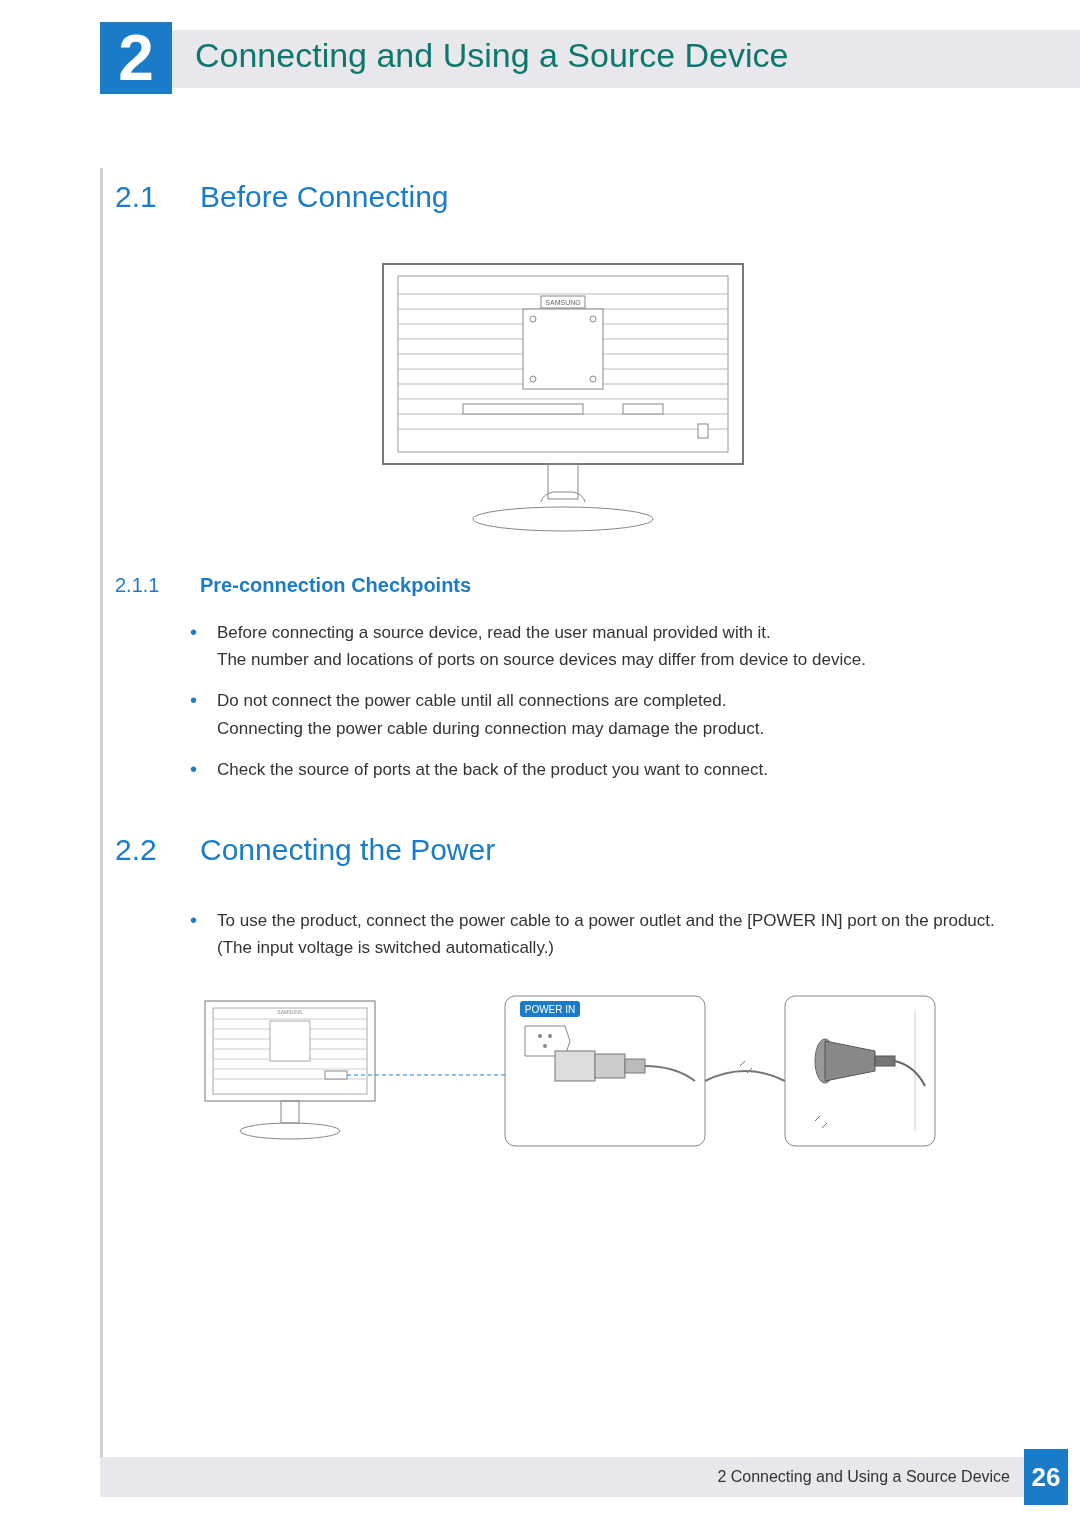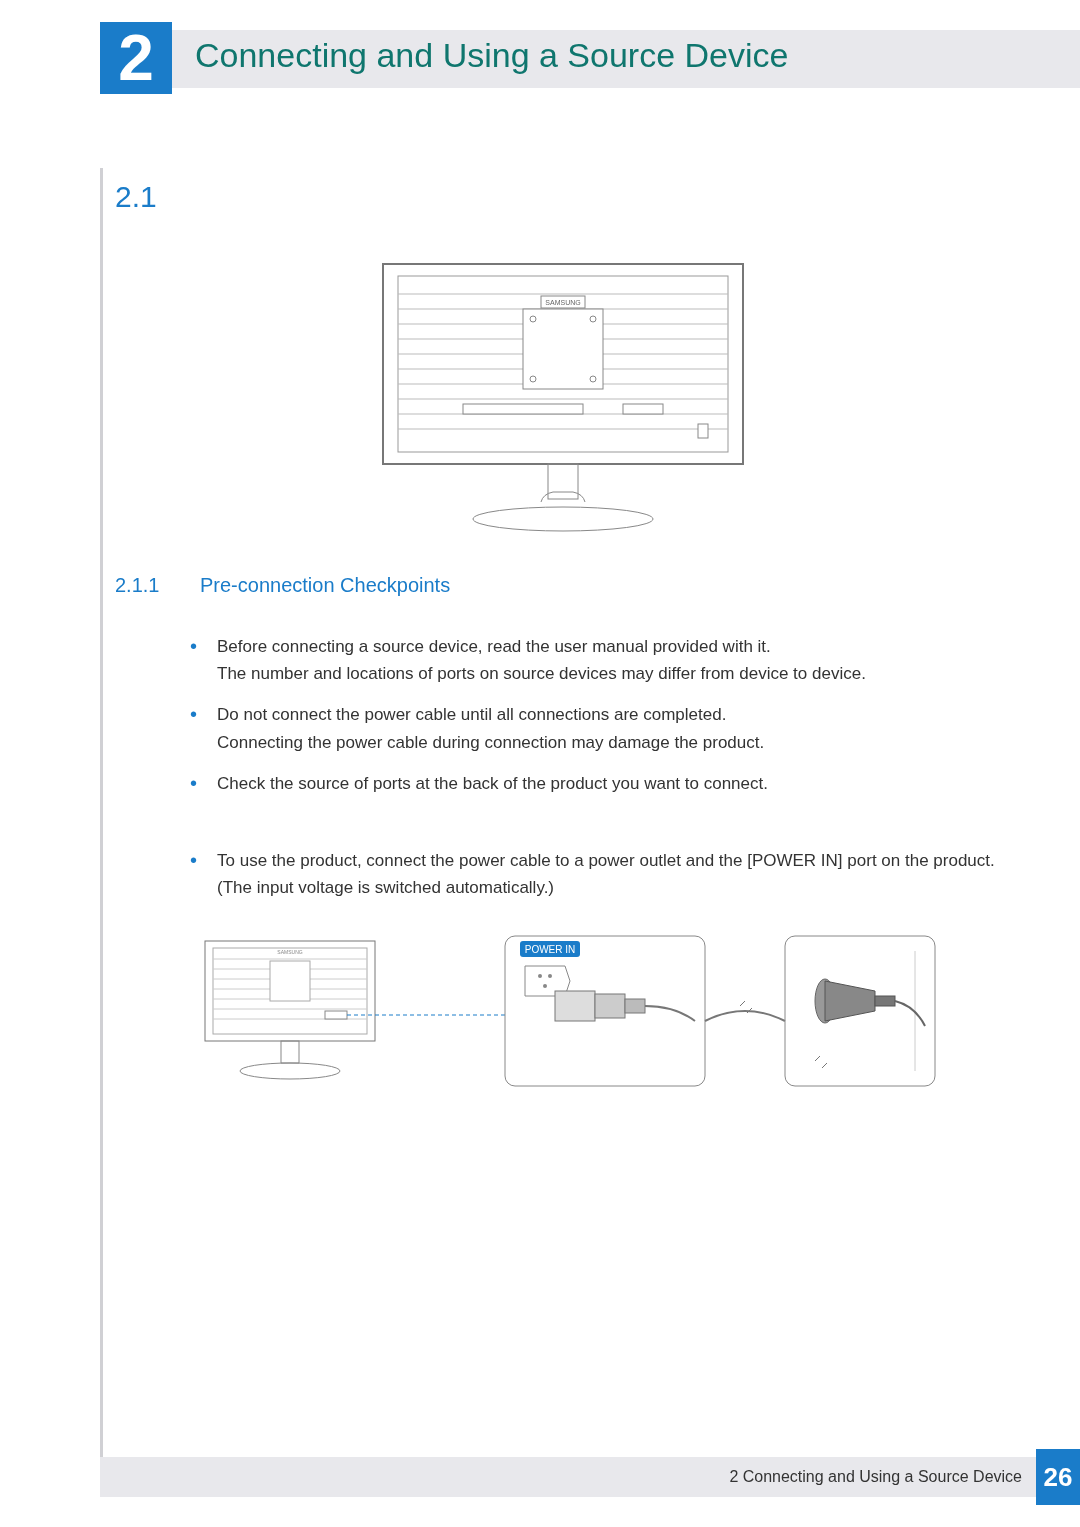--- a/index.html
+++ b/index.html
@@ -62,38 +62,38 @@
   }
   .section-row { display: flex; margin-bottom: 40px; }
   .sec-num { color: #1a7cc9; font-size: 30px; font-weight: 500; width: 85px; }
   .sec-title { color: #1a7cc9; font-size: 30px; font-weight: 500; }
   .monitor-fig {
     margin: 0 auto 40px auto;
     width: 380px;
     height: 280px;
     display: block;
   }
-  .subsection-row { display: flex; margin-bottom: 36px; margin-left: 0; }
+  .subsection-row { display: flex; margin-bottom: 22px; margin-left: 0; }
   .sub-num { color: #1a7cc9; font-size: 20px; font-weight: 500; width: 85px; }
-  .sub-title { color: #1a7cc9; font-size: 20px; font-weight: 400; }
+  .sub-title { color: #1a7cc9; font-size: 20px; font-weight: 700; }
   .bullets { margin-left: 75px; margin-bottom: 50px; }
   .bullet-item { display: flex; margin-bottom: 14px; font-size: 17px; line-height: 1.6; color: #333; }
   .bullet-dot { color: #1a7cc9; font-size: 20px; margin-right: 20px; flex-shrink: 0; line-height: 1.3; }
   .bullet-text { flex: 1; }
   .power-fig {
     margin: 20px 0 0 70px;
     width: 770px;
     height: 200px;
     display: block;
   }
   .footer-bar {
     position: absolute;
     bottom: 30px;
     left: 100px;
-    right: 0;
+    right: 12px;
     height: 40px;
     background: #e8e8ec;
     display: flex;
     align-items: center;
     justify-content: flex-end;
   }
   .footer-text {
     font-size: 16px;
     color: #333;
     margin-right: 14px;
@@ -118,20 +118,21 @@
   <span class="chapter-num">2</span>
 </div>
 <div class="chapter-title">Connecting and Using a Source Device</div>
 
 <div class="left-margin-bar"></div>
 
 <div class="content">
 
   <div class="section-row">
     <div class="sec-num">2.1</div>
+    <div class="sec-title">Before Connecting</div>
   </div>
 
   <svg class="monitor-fig" viewBox="0 0 380 280">
     <rect x="10" y="10" width="360" height="200" fill="none" stroke="#777" stroke-width="2"></rect>
     <rect x="25" y="22" width="330" height="176" fill="none" stroke="#999" stroke-width="1"></rect>
     <line x1="25" y1="40" x2="355" y2="40" stroke="#bbb"></line>
     <line x1="25" y1="55" x2="355" y2="55" stroke="#bbb"></line>
     <line x1="25" y1="70" x2="355" y2="70" stroke="#bbb"></line>
     <line x1="25" y1="85" x2="355" y2="85" stroke="#bbb"></line>
     <line x1="25" y1="100" x2="355" y2="100" stroke="#bbb"></line>
@@ -170,20 +171,24 @@
       <span class="bullet-dot">•</span>
       <span class="bullet-text" style="white-space:pre-line">Do not connect the power cable until all connections are completed.
 Connecting the power cable during connection may damage the product.</span>
     </div>
     <div class="bullet-item">
       <span class="bullet-dot">•</span>
       <span class="bullet-text" style="white-space:pre-line">Check the source of ports at the back of the product you want to connect.</span>
     </div>
   </div>
 
+  <div class="section-row">
+    <div class="sec-num">2.2</div>
+    <div class="sec-title">Connecting the Power</div>
+  </div>
 
   <div class="bullets" style="margin-bottom:10px">
     <div class="bullet-item">
       <span class="bullet-dot">•</span>
       <span class="bullet-text">To use the product, connect the power cable to a power outlet and the [POWER IN] port on the product.(The input voltage is switched automatically.)</span>
     </div>
   </div>
 
   <svg class="power-fig" viewBox="0 0 770 200">
 

